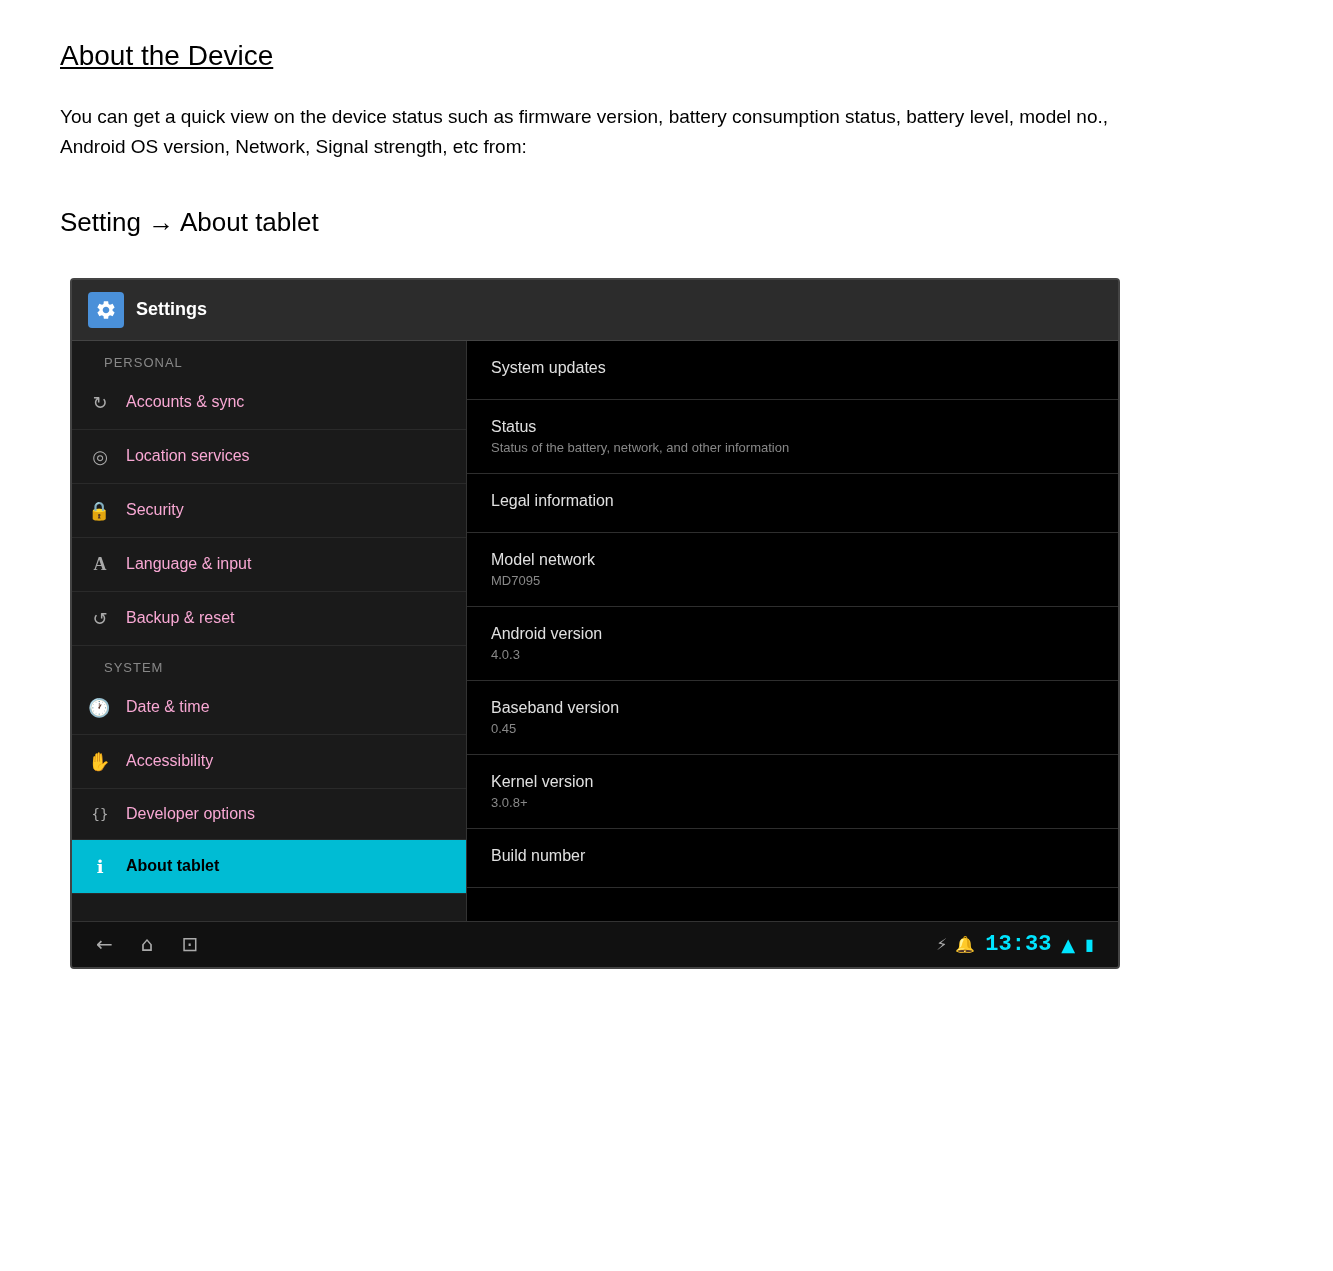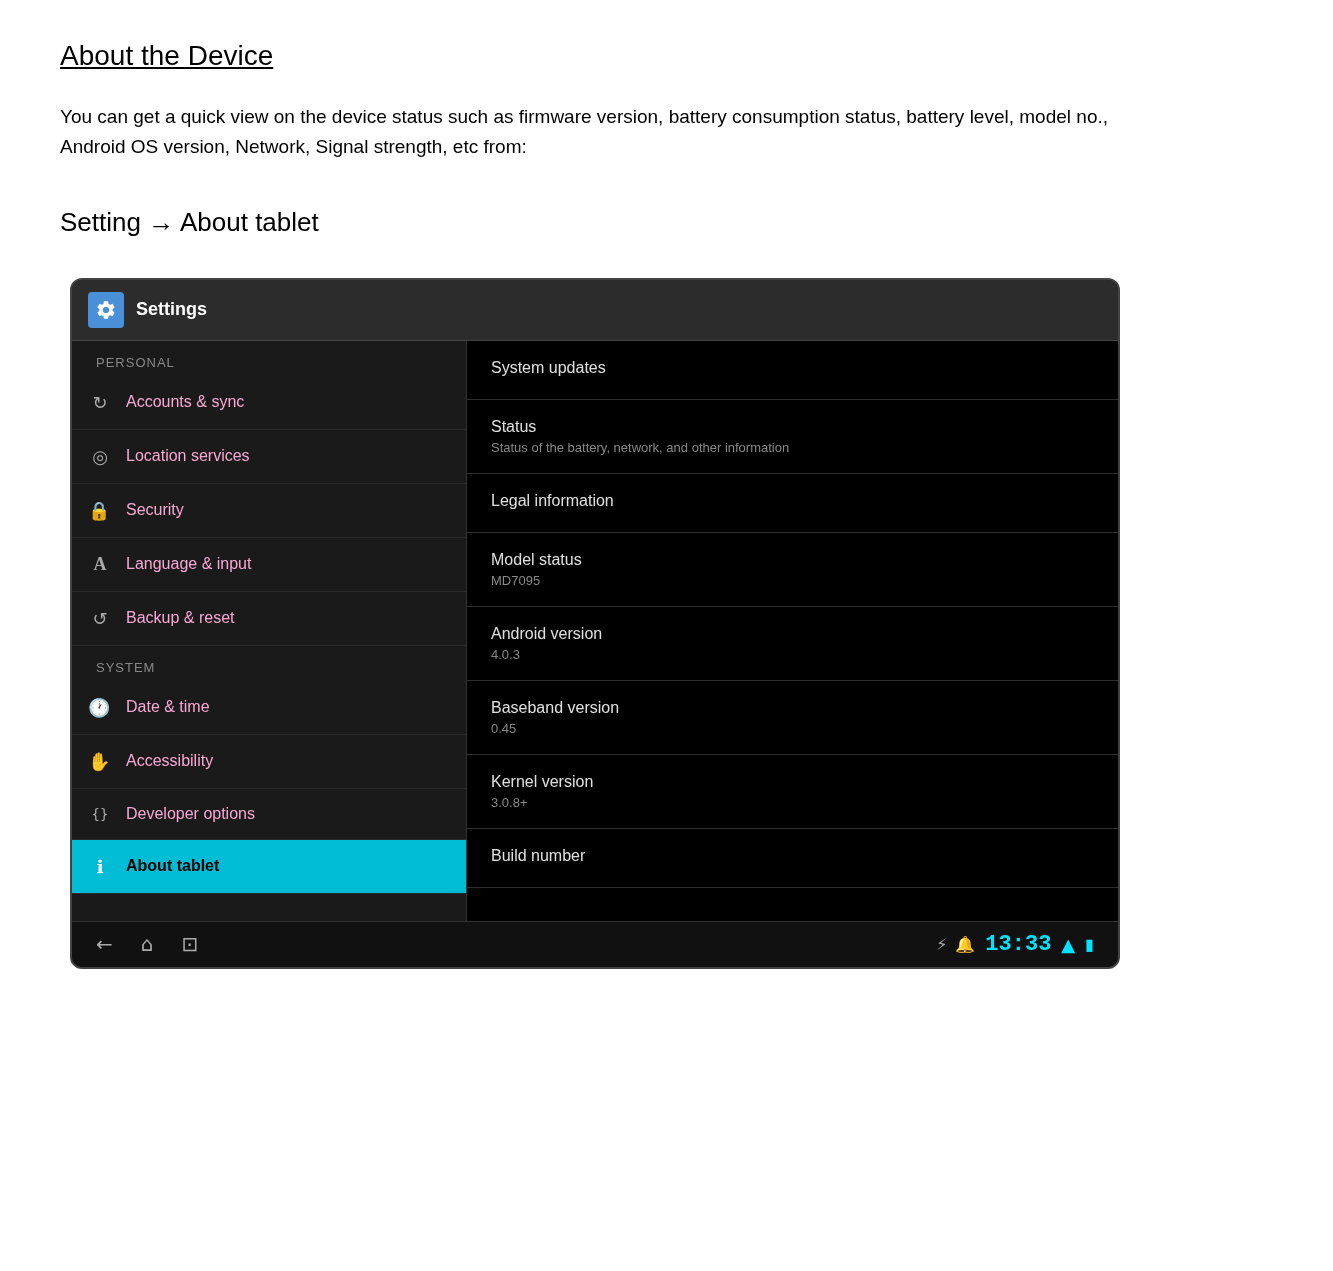--- a/index.html
+++ b/index.html
@@ -32,21 +32,21 @@
     .article-setting {
       font-size: 26px;
       font-family: Arial, sans-serif;
       margin-bottom: 30px;
     }
 
     
     .device-screenshot {
       width: 1050px;
       border: 2px solid #444;
-      border-radius: 12px;
+      border-radius: 4px;
       overflow: hidden;
       background: #1a1a1a;
       margin-left: 10px;
     }
 
     
     .settings-header {
       background: #2c2c2c;
       padding: 12px 16px;
       display: flex;
@@ -80,21 +80,21 @@
     .sidebar {
       width: 395px;
       background: #1a1a1a;
       border-right: 1px solid #333;
       overflow-y: auto;
     }
     .sidebar-section-label {
       color: #888;
       font-size: 13px;
       font-family: Arial, sans-serif;
-      padding: 14px 16px 6px 24px;
+      padding: 14px 16px 6px 32px;
       letter-spacing: 1px;
       text-transform: uppercase;
     }
     .sidebar-item {
       display: flex;
       align-items: center;
       gap: 14px;
       padding: 16px 16px;
       border-bottom: 1px solid #2a2a2a;
       cursor: pointer;
@@ -269,21 +269,21 @@
       <div class="content-item">
         <div class="content-item-title">Status</div>
         <div class="content-item-subtitle">Status of the battery, network, and other information</div>
       </div>
 
       <div class="content-item">
         <div class="content-item-title">Legal information</div>
       </div>
 
       <div class="content-item">
-        <div class="content-item-title">Model status</div>
+        <div class="content-item-title">Model network</div>
         <div class="content-item-subtitle">MD7095</div>
       </div>
 
       <div class="content-item">
         <div class="content-item-title">Android version</div>
         <div class="content-item-subtitle">4.0.3</div>
       </div>
 
       <div class="content-item">
         <div class="content-item-title">Baseband version</div>

